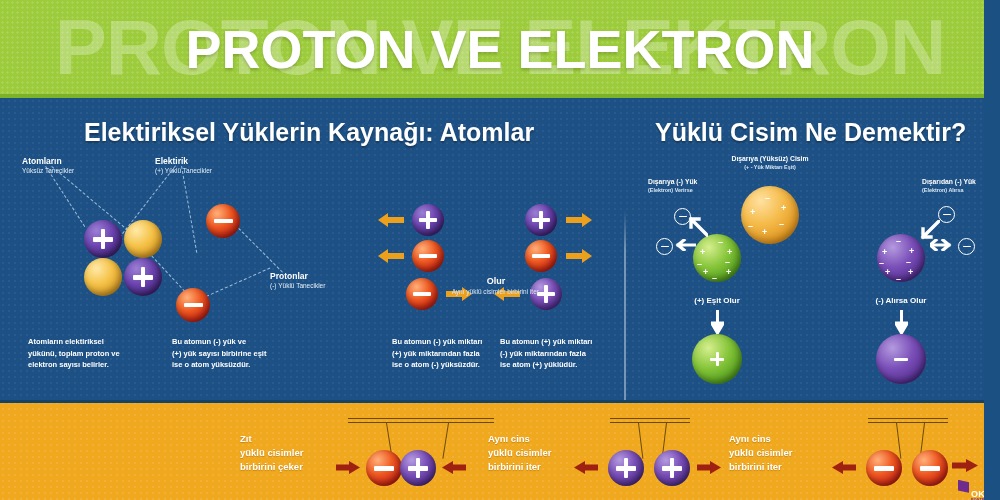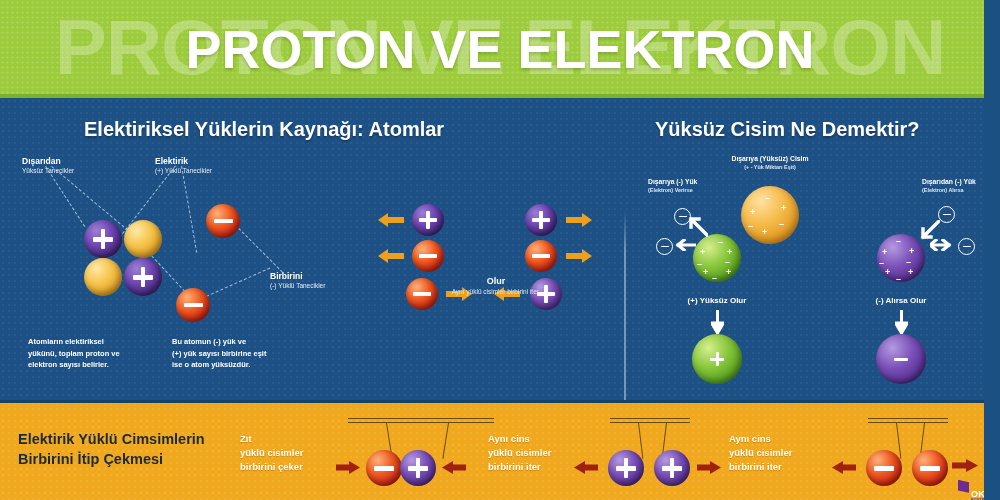--- a/index.html
+++ b/index.html
@@ -52,21 +52,21 @@
     background: #1d5185;
     overflow: hidden;
   }
   #body-blue::after {
     content: ""; position: absolute; inset: 0;
     background-image: radial-gradient(rgba(255,255,255,.05) 1px, transparent 1.3px);
     background-size: 6px 6px;
     pointer-events: none;
   }
   .panel-title {
-    position: absolute; color: #ffffff; font-weight: bold; font-size: 20px;
+    position: absolute; color: #ffffff; font-weight: bold; font-size: 25px;
     text-shadow: 0 2px 2px rgba(0,0,0,.3);
     white-space: nowrap; z-index: 5;
   }
   #divider {
     position: absolute; left: 624px; top: 112px; width: 2px; height: 270px;
     background: linear-gradient(to bottom, rgba(255,255,255,0), rgba(255,255,255,.4) 15%, rgba(255,255,255,.4) 85%, rgba(255,255,255,0));
     z-index: 4;
   }
 
   
@@ -212,40 +212,40 @@
     <div id="header-title">PROTON VE ELEKTRON</div>
     <div id="header-rule"></div>
   </div>
 
   <div id="body-blue">
 
     <div id="divider"></div>
 
     <div class="panel-title" style="left:84px; top:20px;">Elektiriksel Yüklerin Kaynağı: Atomlar</div>
 
-    <div class="panel-title" style="left:655px; top:20px;">Yüksüz Cisim Ne Demektir?</div>
+    <div class="panel-title" style="left:655px; top:20px;">Yüklü Cisim Ne Demektir?</div>
 
     <div class="dashline" style="left:46px; top:68px; width:72px; transform:rotate(57deg);"></div>
     <div class="dashline" style="left:52px; top:68px; width:120px; transform:rotate(40deg);"></div>
     <div class="dashline" style="left:176px; top:68px; width:96px; transform:rotate(128deg);"></div>
     <div class="dashline" style="left:182px; top:68px; width:88px; transform:rotate(80deg);"></div>
     <div class="dashline" style="left:232px; top:123px; width:72px; transform:rotate(45deg);"></div>
     <div class="dashline" style="left:206px; top:198px; width:70px; transform:rotate(-24deg);"></div>
     <div class="dashline" style="left:145px; top:150px; width:64px; transform:rotate(47deg);"></div>
 
     <div class="lbl" style="left:22px; top:58px;">
-      <span class="l1">Dışarıdan</span>
+      <span class="l1">Atomların</span>
       <span class="l2">Yüksüz Tanecikler</span>
     </div>
     <div class="lbl" style="left:155px; top:58px;">
       <span class="l1">Elektirik</span>
       <span class="l2">(+) Yüklü Tanecikler</span>
     </div>
     <div class="lbl" style="left:270px; top:173px;">
-      <span class="l1">Birbirini</span>
+      <span class="l1">Protonlar</span>
       <span class="l2">(-) Yüklü Tanecikler</span>
     </div>
 
     <div class="sphere sp-purple" style="left:84px; top:122px; width:38px; height:38px;">
       <span class="glyph" style="width:20px;height:20px;">
         <i class="bar-h" style="left:0;top:8.4px;width:20px;height:4.4px;"></i>
         <i class="bar-v" style="left:7.8px;top:0;width:4.4px;height:20px;"></i>
       </span>
     </div>
     <div class="sphere sp-gold" style="left:124px; top:122px; width:38px; height:38px;"></div>
@@ -325,20 +325,26 @@
         <i class="bar-v" style="left:7px;top:0;width:4px;height:18px;"></i>
       </span>
     </div>
     <svg class="arrow-o" style="left:446px; top:188px;" width="26" height="16" viewBox="0 0 26 16">
       <path d="M26 8 L16 1 L16 5 L0 5 L0 11 L16 11 L16 15 Z" fill="#eda01c"></path>
     </svg>
     <svg class="arrow-o" style="left:494px; top:188px;" width="26" height="16" viewBox="0 0 26 16">
       <path d="M0 8 L10 1 L10 5 L26 5 L26 11 L10 11 L10 15 Z" fill="#eda01c"></path>
     </svg>
 
+    <div class="caption" style="left:392px; top:238px; width:150px;">Bu atomun (-) yük miktarı
+(+) yük miktarından fazla
+ise o atom (-) yüksüzdür.</div>
+    <div class="caption" style="left:500px; top:238px; width:150px;">Bu atomun (+) yük miktarı
+(-) yük miktarından fazla
+ise  atom (+) yüklüdür.</div>
 
     <div class="rlbl" style="left:770px; top:57px; text-align:center; transform:translateX(-50%);">
       <span class="r1">Dışarıya (Yüksüz) Cisim</span>
       <span class="r2">(+ - Yük Miktarı Eşit)</span>
     </div>
     <div class="sphere sp-orange" style="left:770px; top:88px; width:58px; height:58px; transform:translateX(-50%);"></div>
     <span class="cmark" style="left:765px; top:96px; font-size:9px;">–</span>
     <span class="cmark" style="left:750px; top:110px; font-size:9px;">+</span>
     <span class="cmark" style="left:781px; top:106px; font-size:9px;">+</span>
     <span class="cmark" style="left:748px; top:124px; font-size:9px;">–</span>
@@ -365,21 +371,21 @@
     <div class="free-e" style="left:656px; top:140px;">
         <i></i>
       </div>
     <svg class="warr" style="left:686px; top:117px;" width="22" height="22" viewBox="0 0 22 22">
       <path d="M21 20 L5 4 M5 4 L5 12 M5 4 L13 4" stroke="#fff" stroke-width="3.4" fill="none" stroke-linecap="square"></path>
     </svg>
     <svg class="warr" style="left:672px; top:141px;" width="24" height="12" viewBox="0 0 24 12">
       <path d="M24 6 L6 6 M6 6 L12 1 M6 6 L12 11" stroke="#fff" stroke-width="3.2" fill="none" stroke-linecap="square"></path>
     </svg>
 
-    <div class="result-lbl" style="left:717px; top:198px; transform:translateX(-50%);">(+) Yüksüz Olur</div>
+    <div class="result-lbl" style="left:717px; top:198px; transform:translateX(-50%);">(+) Eşit Olur</div>
     <svg class="warr" style="left:711px; top:212px;" width="13" height="24" viewBox="0 0 13 24">
       <path d="M6.5 0 L6.5 18 M6.5 23 L0.5 13 L12.5 13 Z" stroke="#fff" stroke-width="3" fill="#fff"></path>
     </svg>
     <div class="sphere sp-green" style="left:692px; top:236px; width:50px; height:50px;">
       <span class="glyph" style="width:14px;height:14px;">
         <i class="bar-h" style="left:0;top:5.6px;width:14px;height:3px;"></i>
         <i class="bar-v" style="left:5.5px;top:0;width:3px;height:14px;"></i>
       </span>
     </div>
 
@@ -420,22 +426,20 @@
         <i class="bar-h" style="left:0;top:5.6px;width:14px;height:3px;"></i>
       </span>
     </div>
 
   </div>
 
   <div id="bottom">
     <div id="bottom-rule-top"></div>
   </div>
 
-  <div id="bottom-heading">Elektirik Yüklü Cimsimlerin
-Birbirini İtip Çekmesi</div>
 
   <div class="bcap" style="left:240px; top:432px; width:110px;">Zıt
 yüklü cisimler
 birbirini çeker</div>
   <div class="pend-bar" style="left:348px; top:418px; width:146px;"></div>
   <div class="pend-string" style="left:386px; top:423px; height:36px; transform:rotate(-9deg); transform-origin:top;"></div>
   <div class="pend-string" style="left:448px; top:423px; height:36px; transform:rotate(9deg); transform-origin:top;"></div>
   <div class="sphere sp-red" style="left:366px; top:450px; width:36px; height:36px;">
     <span class="glyph" style="width:20px;height:20px;">
       <i class="bar-h" style="left:0;top:8.2px;width:20px;height:4.4px;"></i>

